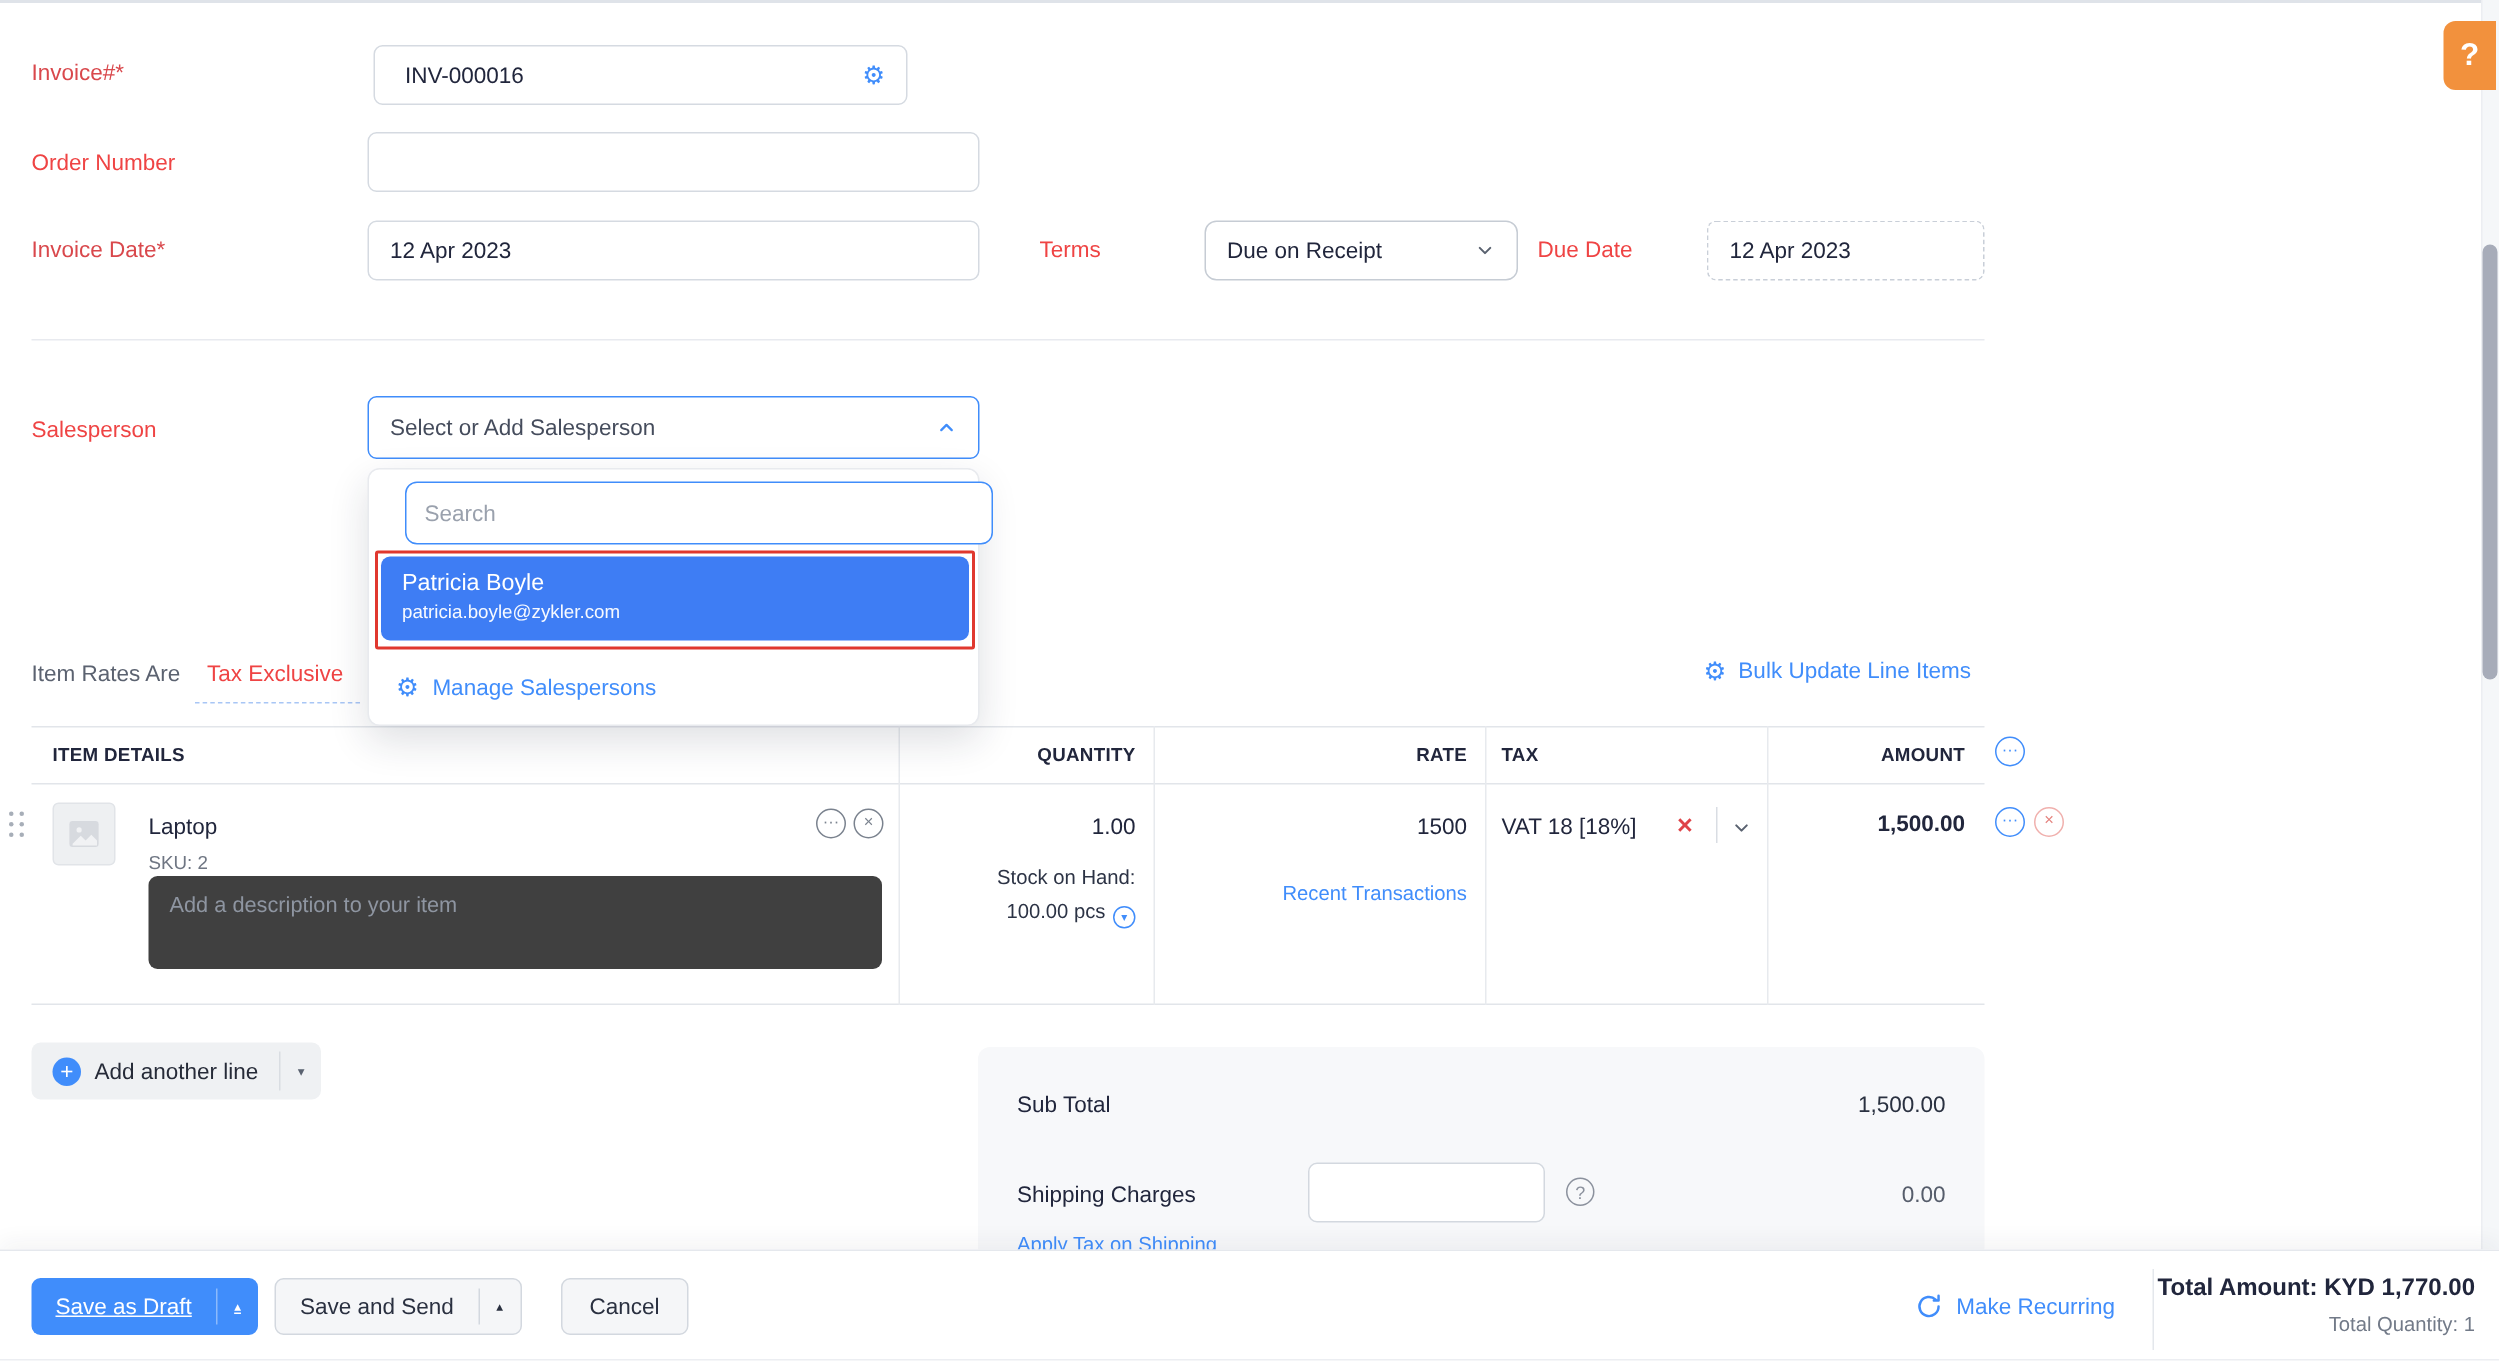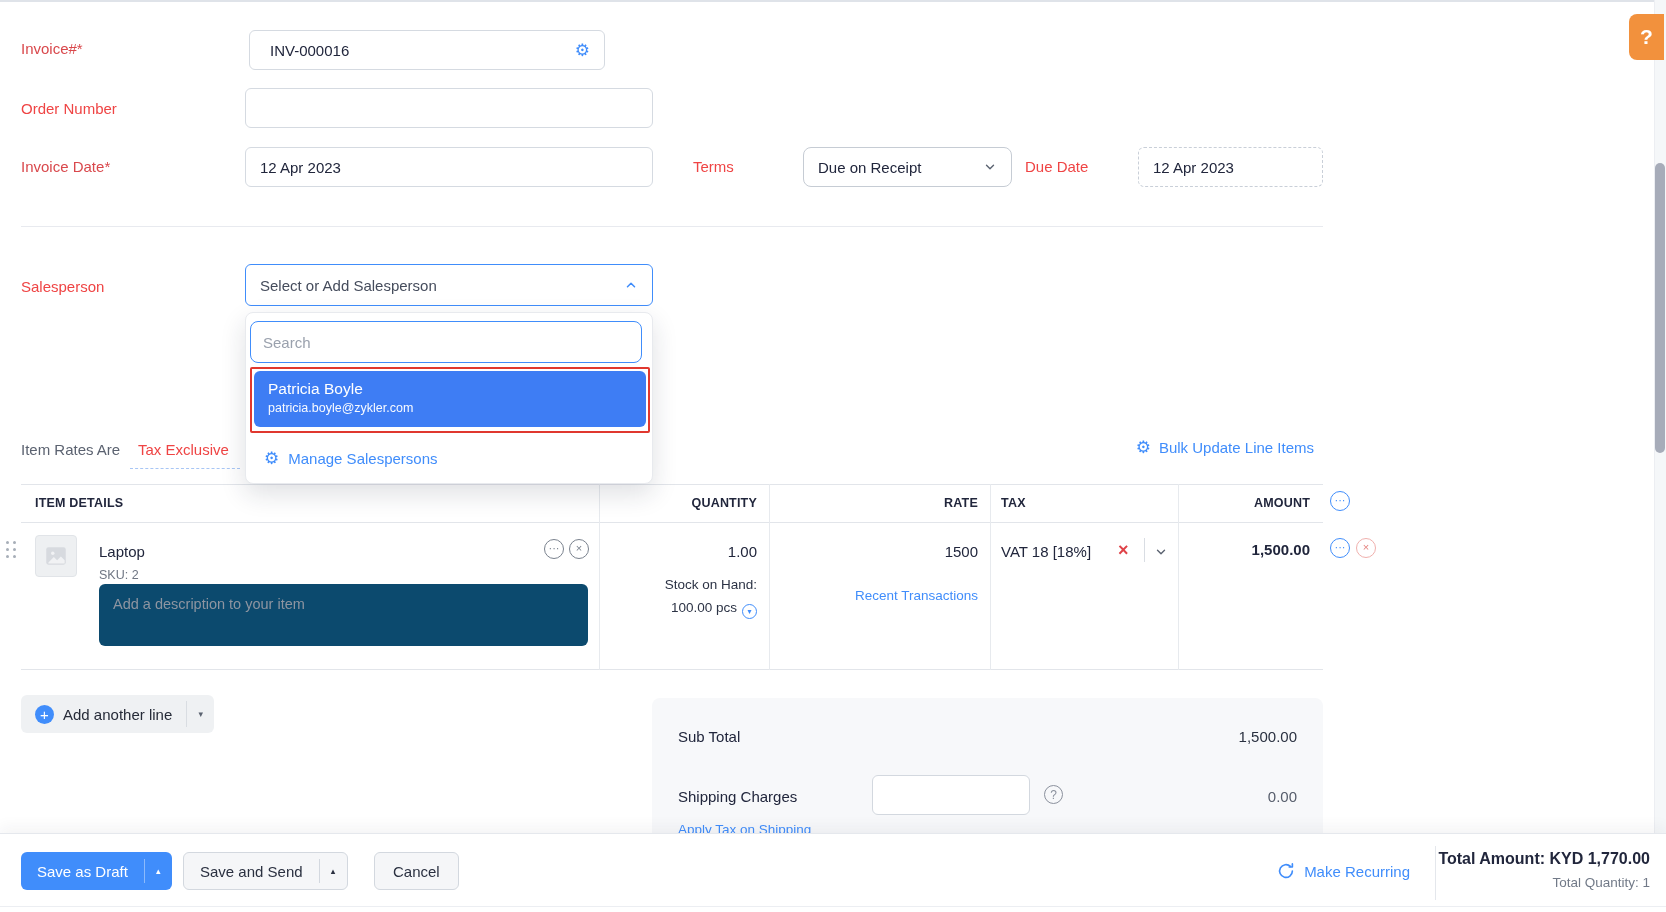--- a/index.html
+++ b/index.html
@@ -31,21 +31,21 @@
   .divider-h { height:1px; background:#e8eaef; }
 
   
   .sp-select { left:245px; top:264px; width:408px; height:42px; border:1.5px solid #408dfb; border-radius:6px; background:#fff;
                display:flex; align-items:center; padding:0 14px; color:#454c5c; }
   .sp-select .grow { flex:1; }
 
   
   .panel { left:245px; top:312px; width:408px; height:172px; background:#fff; border:1px solid #e8eaee; border-radius:8px;
            box-shadow:0 10px 26px rgba(25,35,60,.14); z-index:20; }
-  .search-input { position:absolute; left:4px; top:8px; width:392px; height:42px; border:1.5px solid #408dfb; border-radius:8px;
+  .search-input { position:absolute; left:24px; top:8px; width:392px; height:42px; border:1.5px solid #408dfb; border-radius:8px;
                   padding:0 12px; font-size:15px; font-family:inherit; color:#21263c; outline:none; }
   .search-input::placeholder { color:#9aa1ad; }
   .sp-item { position:absolute; left:8px; top:58px; width:392px; height:56px; background:#3e7df4; border-radius:6px; color:#fff; padding:9px 14px; cursor:pointer; }
   .sp-item .nm { font-size:15.5px; font-weight:500; }
   .sp-item .em { font-size:12.5px; margin-top:3px; color:rgba(255,255,255,.96); }
   .annot { position:absolute; left:4px; top:54px; width:400px; height:66px; border:2.5px solid #e0382f; border-radius:2px; z-index:21; pointer-events:none; }
   .manage-row { position:absolute; left:18px; top:128px; height:34px; display:flex; align-items:center; gap:9px; color:#408dfb; font-size:15px; cursor:pointer; }
 
   .link-blue { color:#408dfb; cursor:pointer; }
 
@@ -58,21 +58,21 @@
   .th { position:absolute; top:12px; font-size:12.5px; font-weight:bold; letter-spacing:.2px; color:#21263c; }
   .ra { text-align:right; }
 
   .circle-ic { display:inline-flex; align-items:center; justify-content:center; width:20px; height:20px; border-radius:50%;
                border:1.2px solid #7a828e; color:#7a828e; font-size:11px; line-height:1; cursor:pointer; background:#fff; }
   .circle-ic.blue { border-color:#408dfb; color:#408dfb; }
   .circle-ic.pink { border-color:#f0b0ad; color:#e4837f; }
 
   .img-ph { position:absolute; left:14px; top:51px; width:42px; height:42px; background:#eef0f2; border:1px solid #e1e4e8; border-radius:4px;
             display:flex; align-items:center; justify-content:center; }
-  .desc-box { position:absolute; left:78px; top:100px; width:489px; height:62px; background:#0c4a6e; border-radius:6px;
+  .desc-box { position:absolute; left:78px; top:100px; width:489px; height:62px; background:#404040; border-radius:6px;
               padding:12px 14px; color:#8e95a1; font-size:14.5px; cursor:text; }
 
   .drag-dots { left:6px; top:541px; display:grid; grid-template-columns:repeat(2,4px); grid-auto-rows:4px; gap:3px; }
   .drag-dots i { width:3px; height:3px; border-radius:50%; background:#a7aeb8; }
 
   .small-dark { font-size:13.5px; color:#2c3345; }
   .stock-chev { display:inline-flex; align-items:center; justify-content:center; width:15px; height:15px; border:1.2px solid #408dfb;
                 border-radius:50%; color:#408dfb; font-size:8px; margin-left:5px; vertical-align:-2px; cursor:pointer; }
 
   .tax-x { color:#df4348; font-size:18px; font-weight:bold; cursor:pointer; line-height:1; }
@@ -261,21 +261,21 @@
 
     <div class="abs" style="left:26px;top:90px;font-size:15px;">Shipping Charges</div>
     <input class="ship-input" value="" style="">
     <div class="q-ic">?</div>
     <div class="abs ra" style="right:26px;top:90px;font-size:15px;color:#565d6b;">0.00</div>
 
     <div class="abs link-blue" style="left:26px;top:124px;font-size:13.5px;">Apply Tax on Shipping</div>
   </div>
 
   <div class="abs footer">
-    <div class="btn-split btn-blue" style="left:21px;">
+    <div class="btn-split btn-blue" style="left:21px;text-decoration:underline;">
       <div class="m">Save as Draft</div>
       <div class="sep"></div>
       <div class="c">▴</div>
     </div>
     <div class="btn-split btn-gray" style="left:183px;">
       <div class="m">Save and Send</div>
       <div class="sep"></div>
       <div class="c">▴</div>
     </div>
     <div class="btn-plain" style="left:374px;">Cancel</div>

